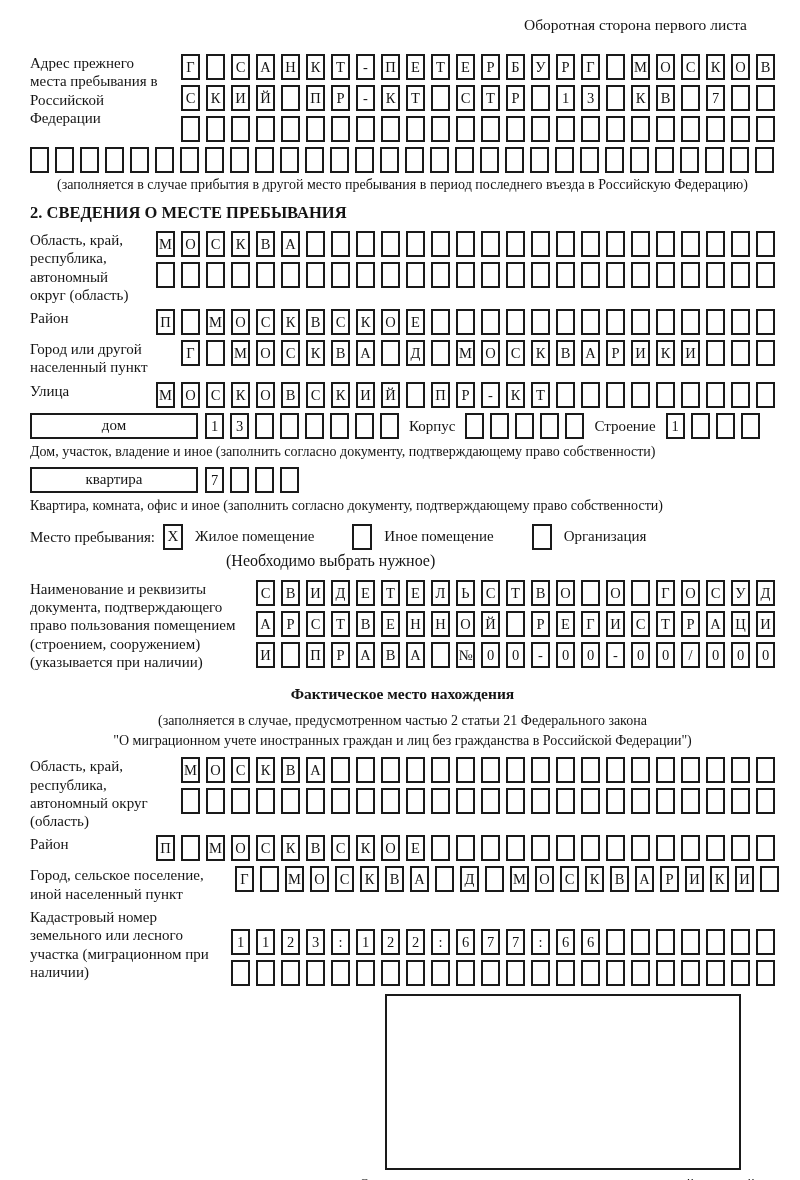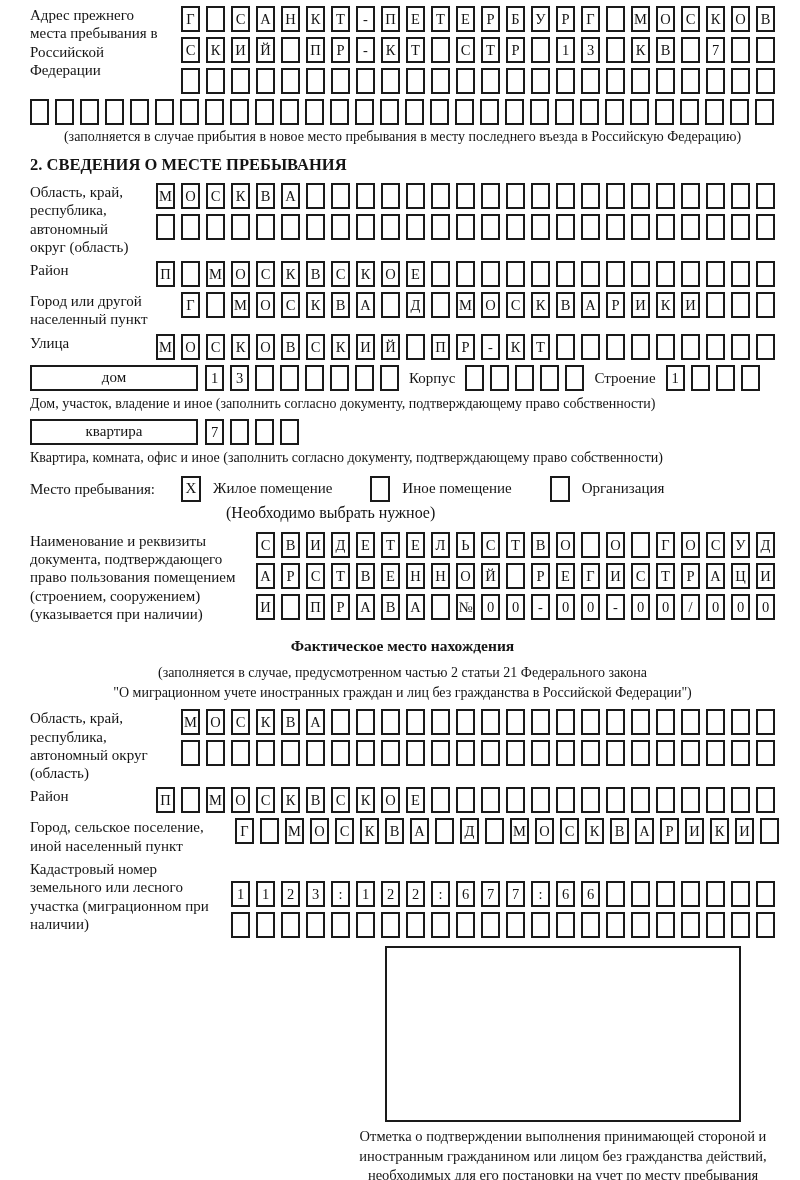--- a/index.html
+++ b/index.html
@@ -27,38 +27,39 @@
 
   .wide-box{box-sizing:border-box;height:26px;border:2px solid #1a1a1a;
             display:flex;align-items:center;justify-content:center;font-size:15px;flex:0 0 auto;}
   .dom-box{width:168px;}
   .kvartira-box{width:168px;}
   .ml6{margin-left:7px;}
   .inline-label{font-size:15px;line-height:26px;padding:0 10px;flex:0 0 auto;}
   .caption{font-size:14px;margin:1px 0 7px;}
 
   .mesto-line{align-items:center;margin-top:10px;margin-bottom:2px;}
-  .mesto-line .label{margin-right:26px;text-align:center;}
+  .mesto-line .label{margin-right:8px;text-align:center;}
   .checkbox{box-sizing:border-box;width:20px;height:26px;border:2px solid #1a1a1a;
             display:inline-flex;align-items:center;justify-content:center;
             font-size:15px;margin-right:12px;flex:0 0 auto;}
   .opt-label{font-size:15px;margin-right:38px;flex:0 0 auto;}
   .mesto-note{font-size:16px;margin:0 0 10px 196px;}
 
   .kadastr-rows{margin-top:21px;}
 
   .stamp-col{width:424px;margin-left:auto;margin-top:8px;}
   .stamp-box{box-sizing:border-box;width:356px;height:176px;border:2px solid #1a1a1a;margin:0 auto;}
   .stamp-note{text-align:center;font-size:14.5px;line-height:1.35;margin-top:5px;}
 </style>
 </head>
 <body>
 
 <div class="page">
 
+  <div class="header-note">Оборотная сторона первого листа</div>
 
   <div class="form-line">
     <div class="label w130">Адрес прежнего места пребывания в Российской Федерации</div>
     <div class="cells-rows">
       <div class="cells">
           <div class="cell">Г</div>
           <div class="cell"></div>
           <div class="cell">С</div>
           <div class="cell">А</div>
           <div class="cell">Н</div>
@@ -161,21 +162,21 @@
       <div class="cell"></div>
       <div class="cell"></div>
       <div class="cell"></div>
       <div class="cell"></div>
       <div class="cell"></div>
       <div class="cell"></div>
       <div class="cell"></div>
       <div class="cell"></div>
       <div class="cell"></div>
     </div>
-  <div class="center-note">(заполняется в случае прибытия в новое место пребывания в месту последнего въезда в Российскую Федерацию)</div>
+  <div class="center-note">(заполняется в случае прибытия в другой место пребывания в период последнего въезда в Российскую Федерацию)</div>
 
   <div class="section-title">2. СВЕДЕНИЯ О МЕСТЕ ПРЕБЫВАНИЯ</div>
 
   <div class="form-line">
     <div class="label w112">Область, край, республика, автономный округ (область)</div>
     <div class="cells-rows">
       <div class="cells">
           <div class="cell">М</div>
           <div class="cell">О</div>
           <div class="cell">С</div>

